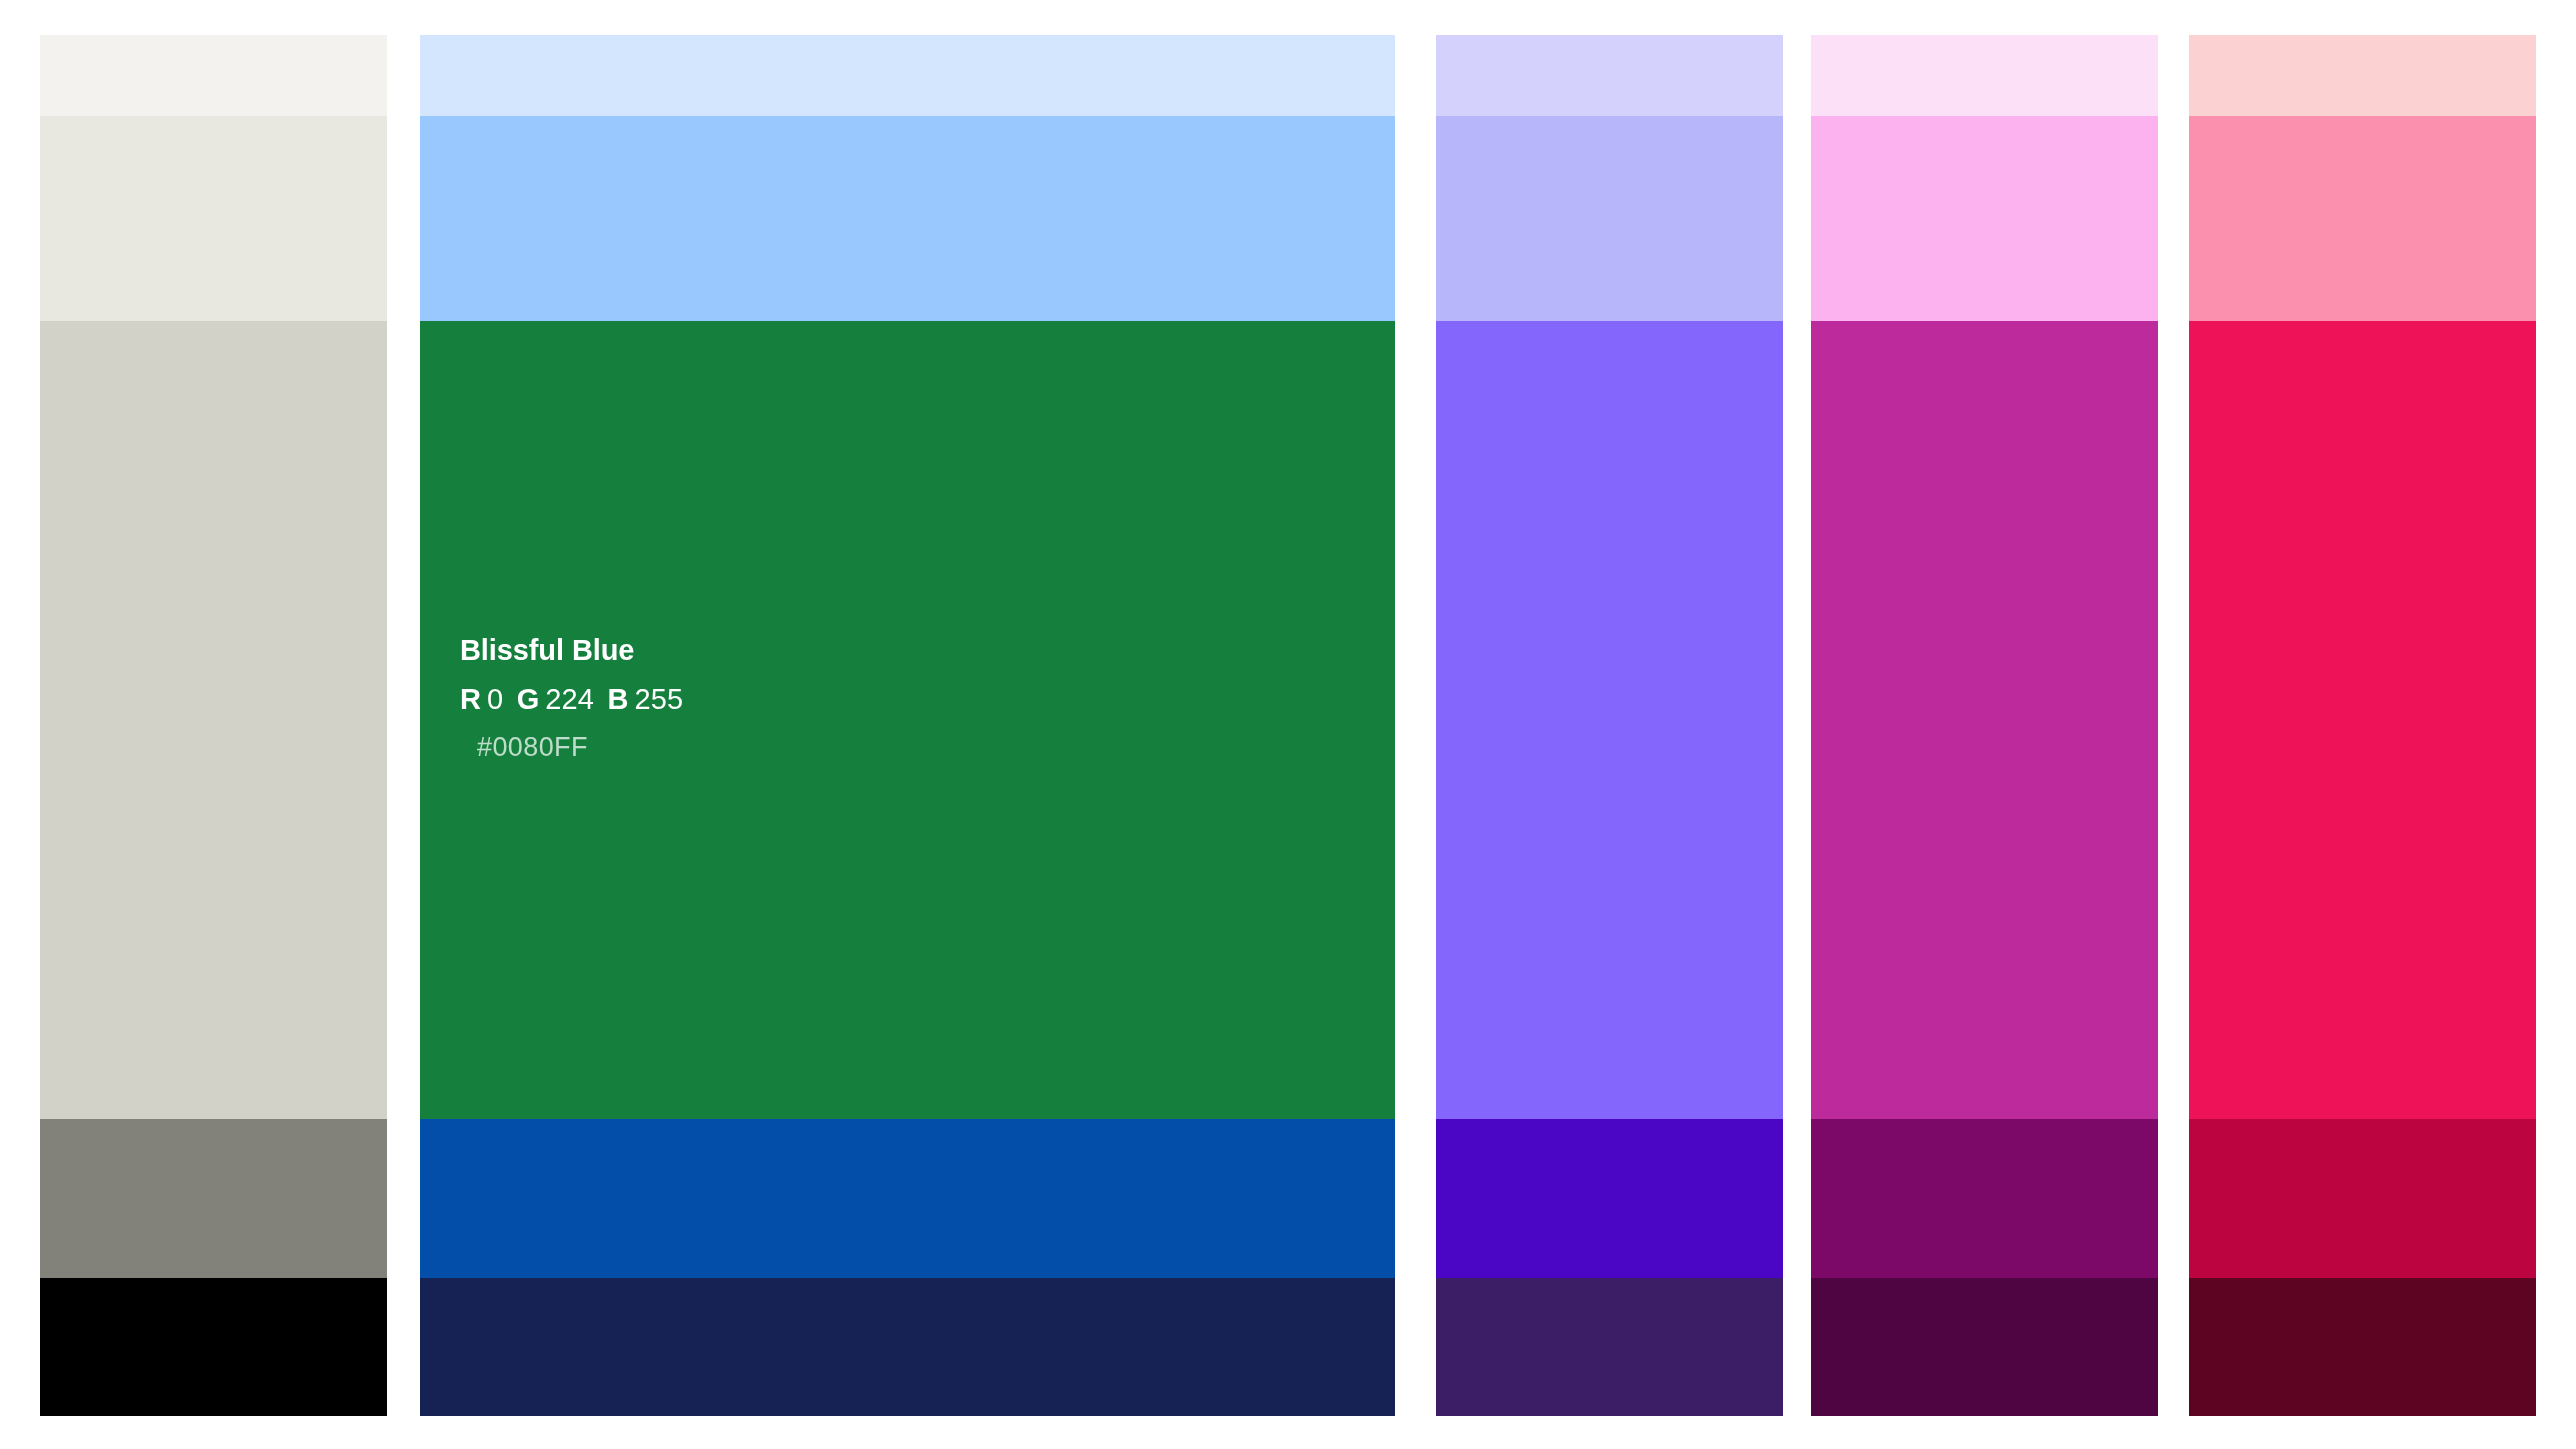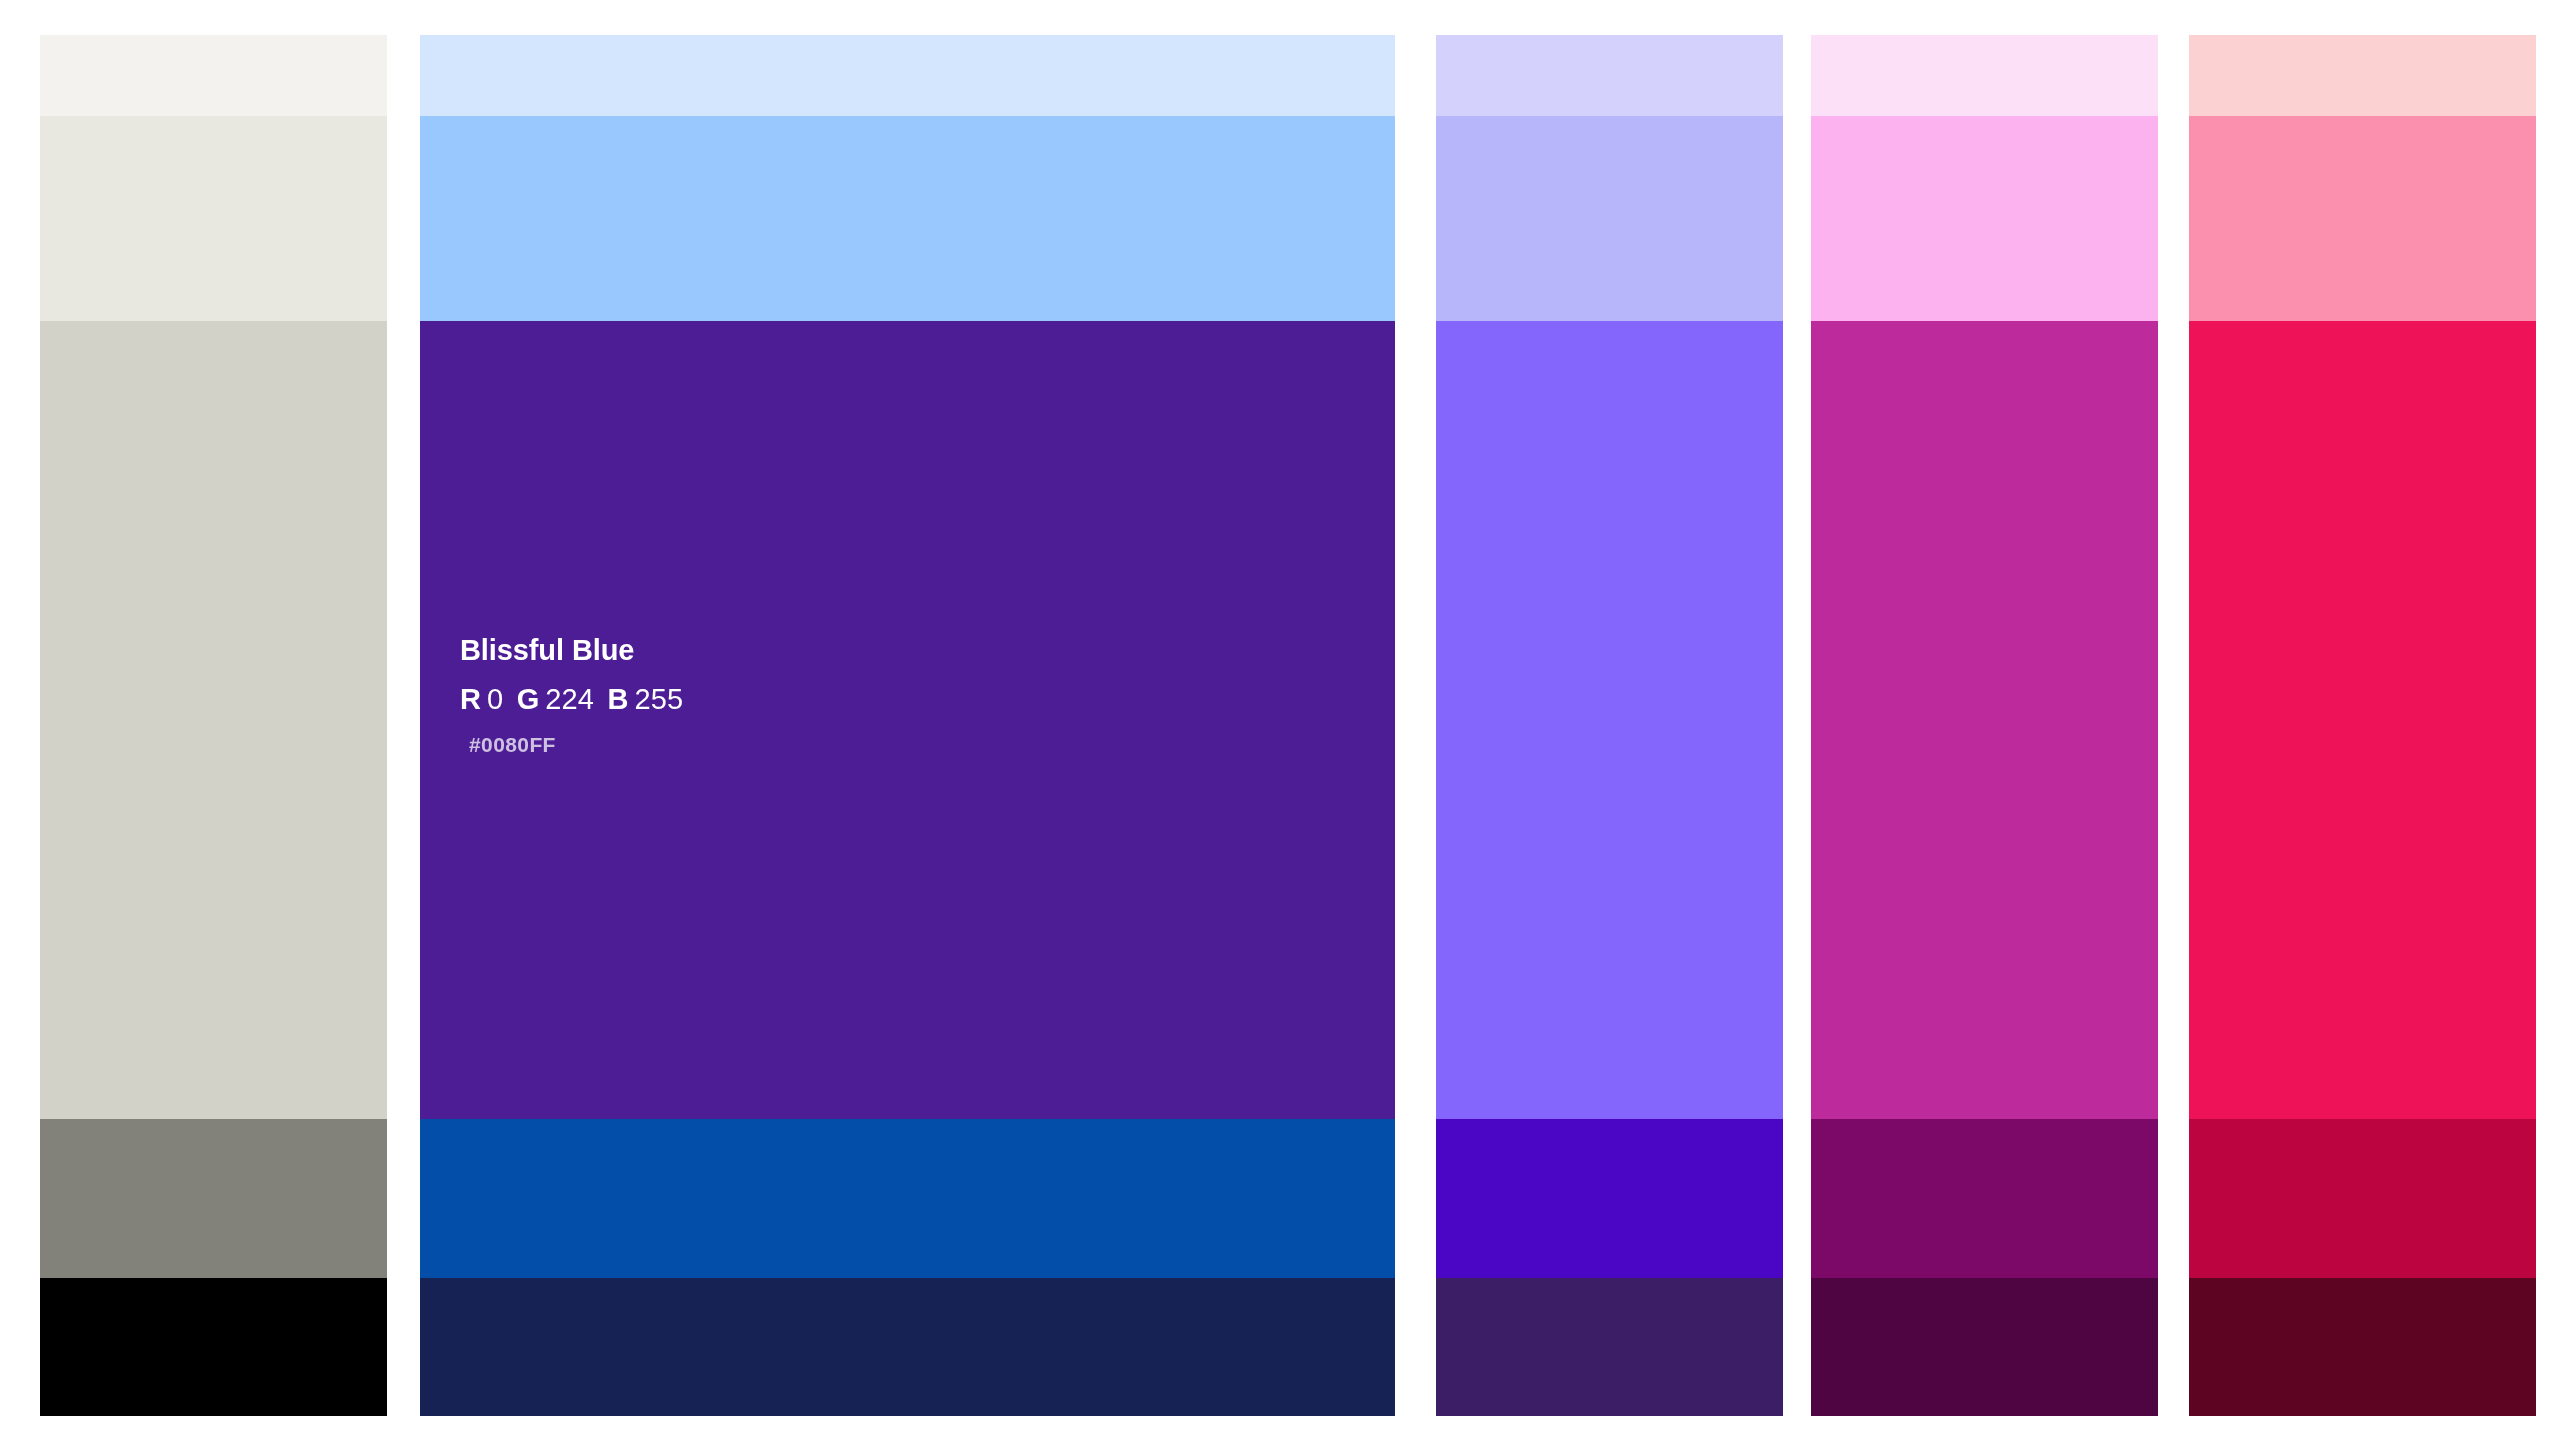--- a/index.html
+++ b/index.html
@@ -75,43 +75,43 @@
     font-weight: 700;
     margin-right: 6px;
   }
   .caption-rgb .vl {
     font-weight: 300;
     margin-right: 13.4px;
   }
   .caption-rgb .vl:last-child { margin-right: 0; text-align: right; }
 
   .caption-hex {
-    font-size: 21px;
-    font-weight: 700;
+    font-size: 27px;
+    font-weight: 400;
     color: rgba(255,255,255,0.72);
     letter-spacing: 0.4px;
-    margin: 9px;
+    margin: 17px;
     white-space: nowrap;
   }
 </style>
 </head>
 <body>
 
 <div id="palette-board" style="background: rgb(255, 255, 255);">
     <div class="swatch-column" style="left: 40px; width: 347px;">
       <div class="shade-band band-tint-2" style="background: rgb(243, 242, 239);"></div>
       <div class="shade-band band-tint-1" style="background: rgb(232, 231, 224);"></div>
       <div class="shade-band band-base" style="background: rgb(210, 210, 201);"></div>
       <div class="shade-band band-shade-1" style="background: rgb(130, 130, 122);"></div>
       <div class="shade-band band-shade-2" style="background: rgb(0, 0, 0);"></div>
     </div>
     <div class="swatch-column" style="left: 420px; width: 975px;">
       <div class="shade-band band-tint-2" style="background: rgb(211, 230, 253);"></div>
       <div class="shade-band band-tint-1" style="background: rgb(153, 200, 255);"></div>
-      <div class="shade-band band-base" style="background: #4c1d95;">
+      <div class="shade-band band-base" style="background: #15803d;">
         <div class="swatch-caption">
           <div class="caption-name">Blissful Blue</div>
           <div class="caption-rgb"><span class="ch">R</span><span class="vl">0</span><span class="ch">G</span><span class="vl">224</span><span class="ch">B</span><span class="vl">255</span></div>
           <div class="caption-hex">#0080FF</div>
         </div>
       </div>
       <div class="shade-band band-shade-1" style="background: rgb(3, 78, 168);"></div>
       <div class="shade-band band-shade-2" style="background: rgb(21, 34, 83);"></div>
     </div>
     <div class="swatch-column" style="left: 1436px; width: 347px;">

